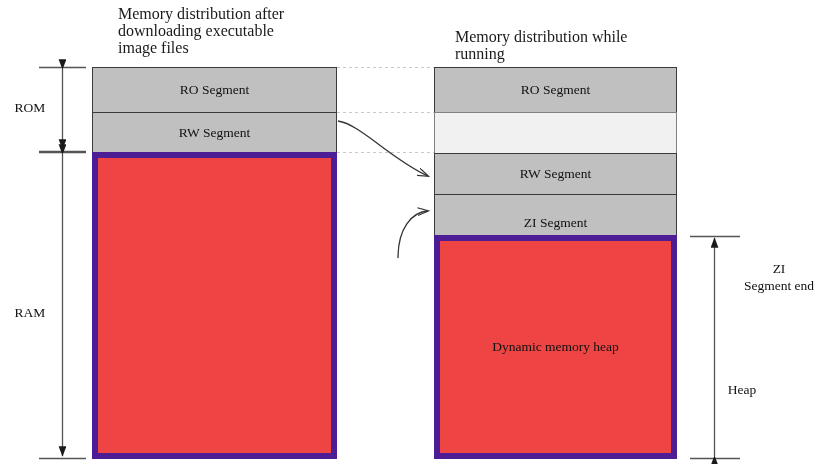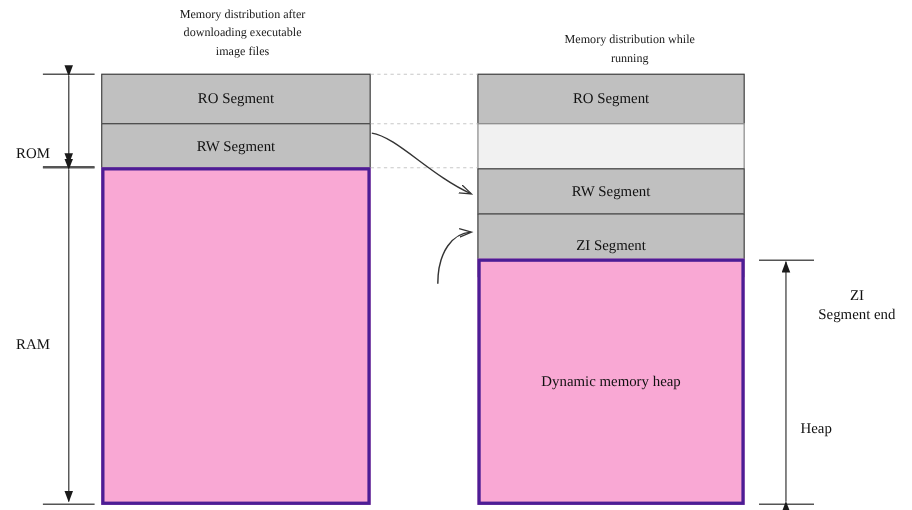--- a/index.html
+++ b/index.html
@@ -11,22 +11,21 @@
     position: relative;
     width: 829px;
     height: 464px;
     background: #ffffff;
     font-family: "Liberation Serif", "DejaVu Serif", serif;
     color: #000000;
     overflow: hidden;
   }
   .title {
     position: absolute;
-    text-align: center;
-    font-size: 11px;
+    font-size: 16px;
     line-height: 17px;
     color: #1a1a1a;
     white-space: pre-line;
   }
   #title-left  { left: 118px; top: 5px;  width: 205px; }
   #title-right { left: 455px; top: 28px; width: 235px; }
 
   .mem-box {
     position: absolute;
     box-sizing: border-box;
@@ -38,21 +37,21 @@
     box-sizing: border-box;
     display: flex;
     align-items: center;
     justify-content: center;
     font-size: 13.5px;
     color: #111111;
     border: 1px solid #3a3a3a;
   }
   .seg.filled  { background: #c0c0c0; }
   .seg.hollow  { background: #f1f1f1; border-color: #808080; }
-  .seg.empty   { background: #f9a8d4; border: 3px solid #4c1d95; }
+  .seg.empty   { background: #ef4444; border: 6px solid #4c1d95; }
 
   .sidelabel {
     position: absolute;
     font-size: 13.5px;
     color: #111111;
     text-align: center;
     line-height: 17px;
     white-space: pre-line;
   }
   svg.overlay {
@@ -97,21 +96,21 @@
       <span>RW Segment</span>
     </div>
     <div class="seg filled" style="left:0px; top:127px; width:243px; height:58px;">
       <span>ZI Segment</span>
     </div>
     <div class="seg empty" style="left:0px; top:168px; width:243px; height:224px;">
       <span>Dynamic memory heap</span>
     </div>
   </div>
 
-  <div class="sidelabel" style="left:2px; top:99px; width:56px;margin-top:32px;">ROM</div>
+  <div class="sidelabel" style="left:2px; top:99px; width:56px;">ROM</div>
 
   <div class="sidelabel" style="left:2px; top:304px; width:56px;">RAM</div>
 
   <div class="sidelabel" style="left:730px; top:228px; width:98px;margin-top:32px;">ZI
 Segment end</div>
 
   <div class="sidelabel" style="left:712px; top:335px; width:60px;margin-top:46px;">Heap</div>
 
   <svg class="overlay" viewBox="0 0 829 464" xmlns="http://www.w3.org/2000/svg">
 

